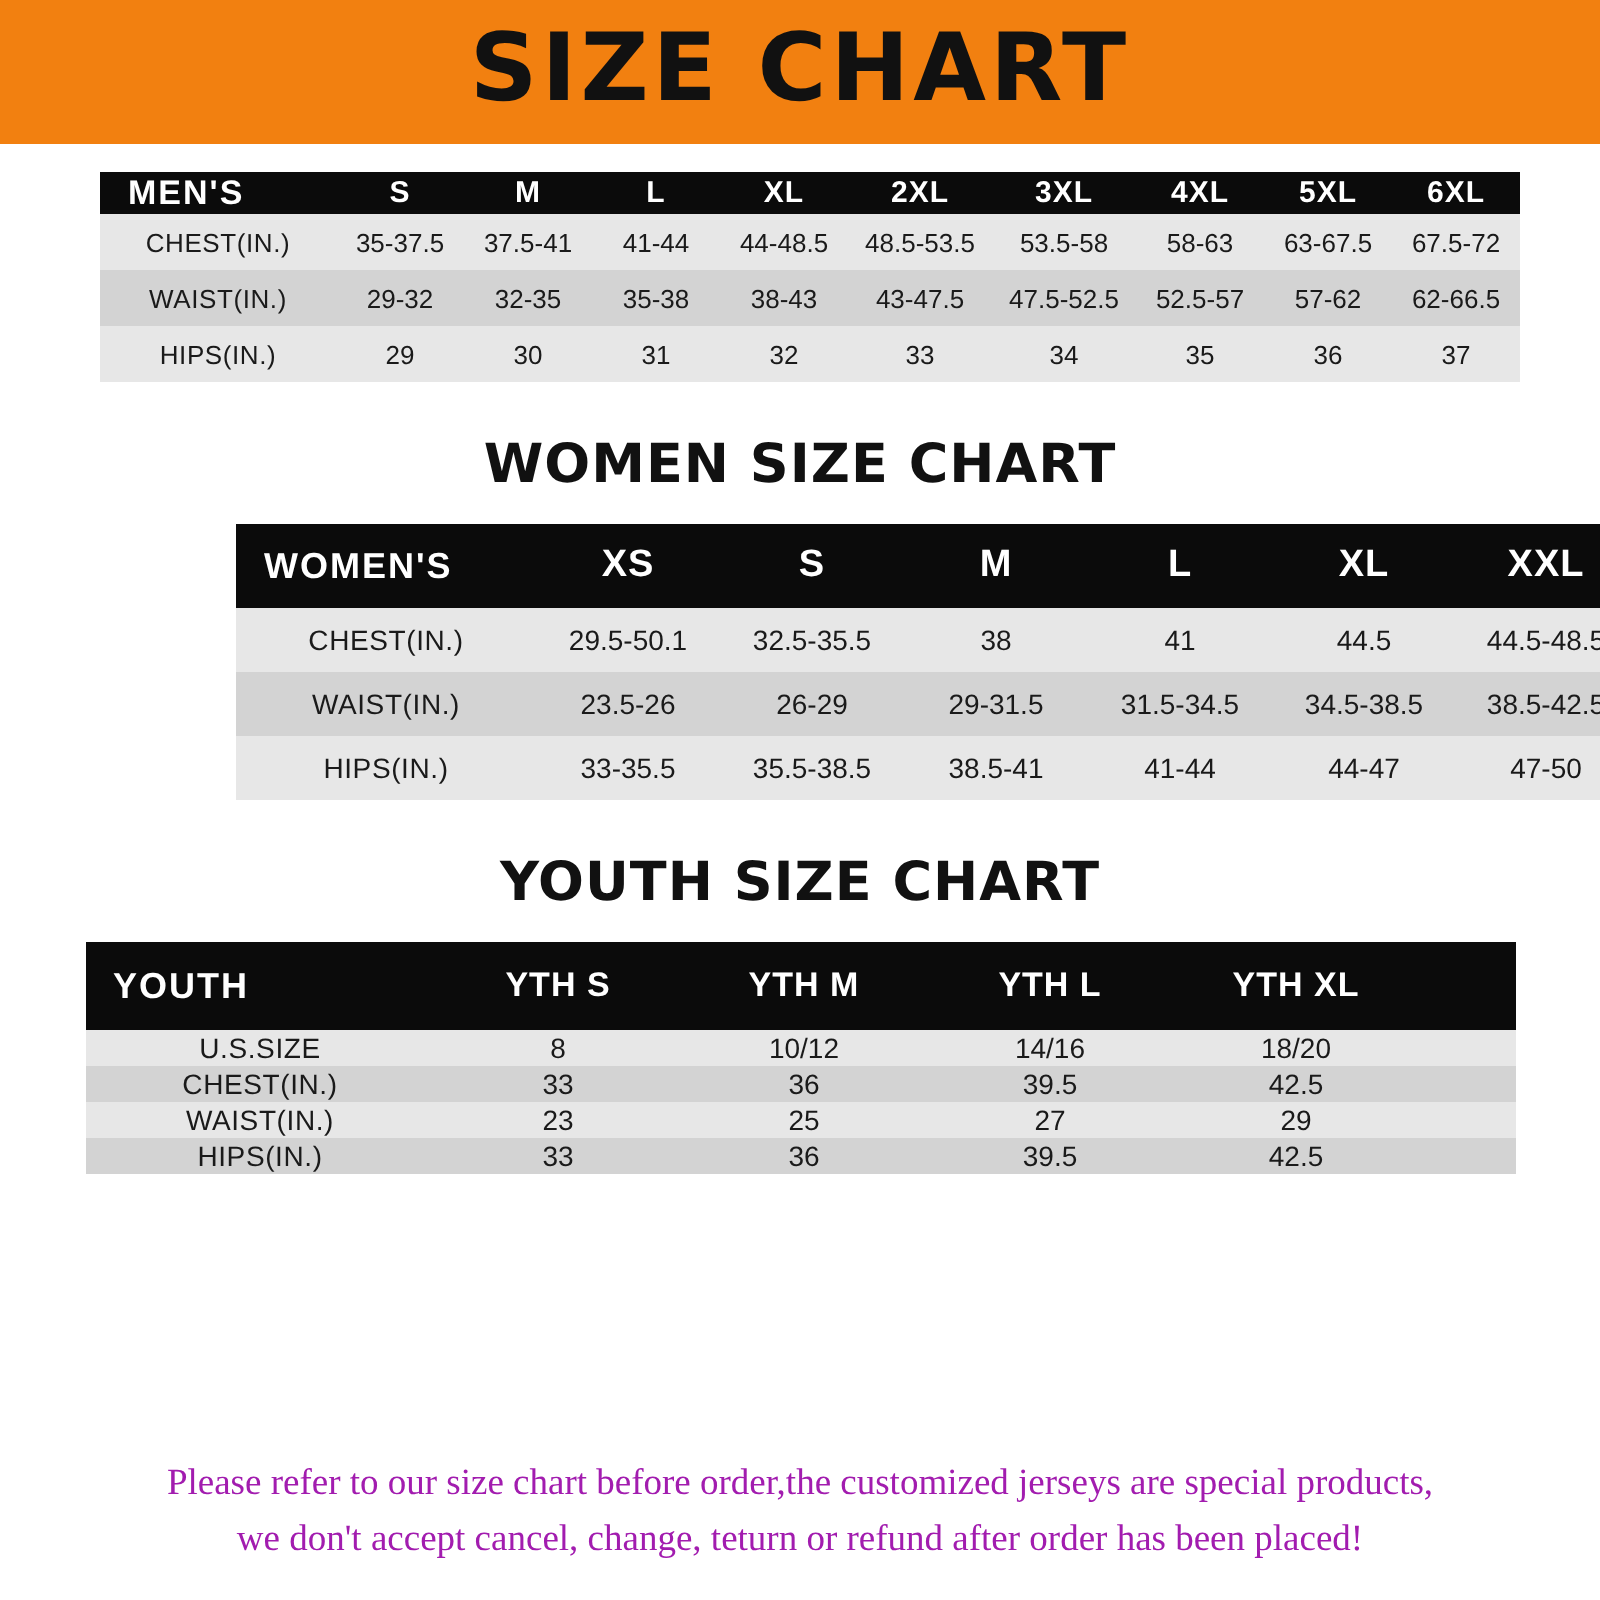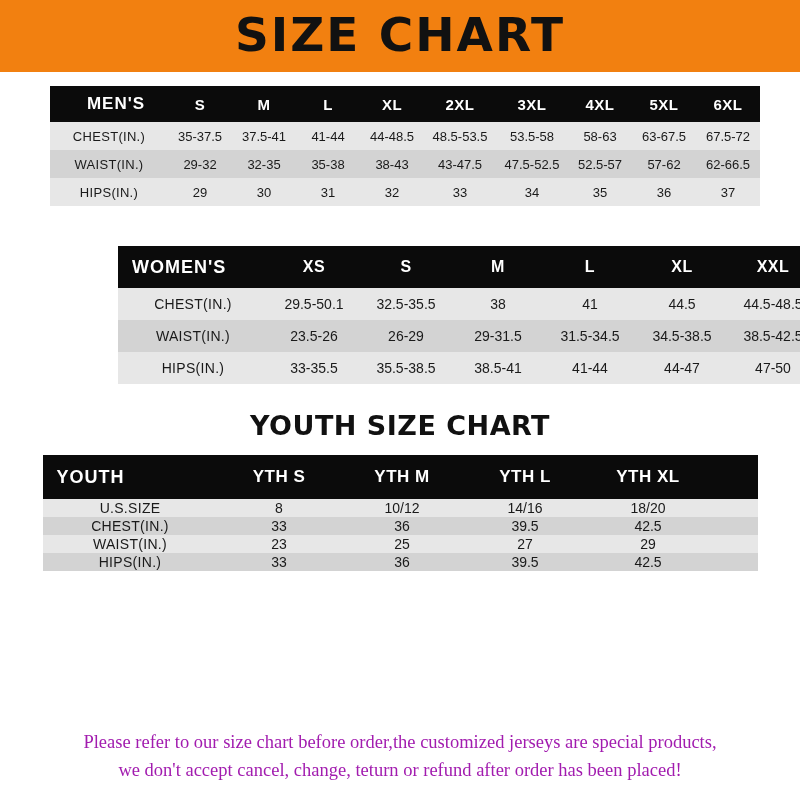--- a/index.html
+++ b/index.html
@@ -99,26 +99,26 @@
   table.sz tbody tr.light { background: #e7e7e7; }
   table.sz tbody tr.dark  { background: #d3d3d3; }
   table.sz tbody td.firstcol {
     text-align: center;
     font-size: 13px;
     letter-spacing: 0.3px;
   }
 
   
   .men-wrap { width: 700px; margin-top: 14px; }
-  .men-wrap table.sz thead th { height: 36px; text-align: center; }
+  .men-wrap table.sz thead th { height: 21px; }
   .men-wrap table.sz tbody td { height: 28px; }
 
   
   .women-wrap { width: 564px; margin-top: 14px; }
-  .women-wrap table.sz thead th { height: 42px; font-size: 16px; }
+  .women-wrap table.sz thead th { height: 42px; font-size: 19px; }
   .women-wrap table.sz thead th.firstcol { font-size: 18px; }
   .women-wrap table.sz tbody td { height: 32px; font-size: 14px; }
   .women-wrap table.sz tbody td.firstcol { font-size: 14px; }
 
   
   .youth-wrap { width: 715px; margin-top: 14px; }
   .youth-wrap table.sz thead th { height: 44px; font-size: 17px; }
   .youth-wrap table.sz thead th.firstcol { font-size: 18px; }
   .youth-wrap table.sz tbody td { height: 18px; font-size: 14px; }
   .youth-wrap table.sz tbody td.firstcol { font-size: 14px; }
@@ -216,20 +216,21 @@
             <td>35</td>
             <td>36</td>
             <td>37</td>
           </tr>
         </tbody>
       </table>
     </div>
 
     <div class="gap-a"></div>
 
+    <div class="section-title">WOMEN SIZE CHART</div>
     <div class="tbl-wrap women-wrap">
       <table class="sz">
         <colgroup>
           <col style="width:150px">
           <col style="width:92px">
             <col style="width:92px">
             <col style="width:92px">
           <col style="width:92px">
             <col style="width:92px">
             <col style="width:90px">

